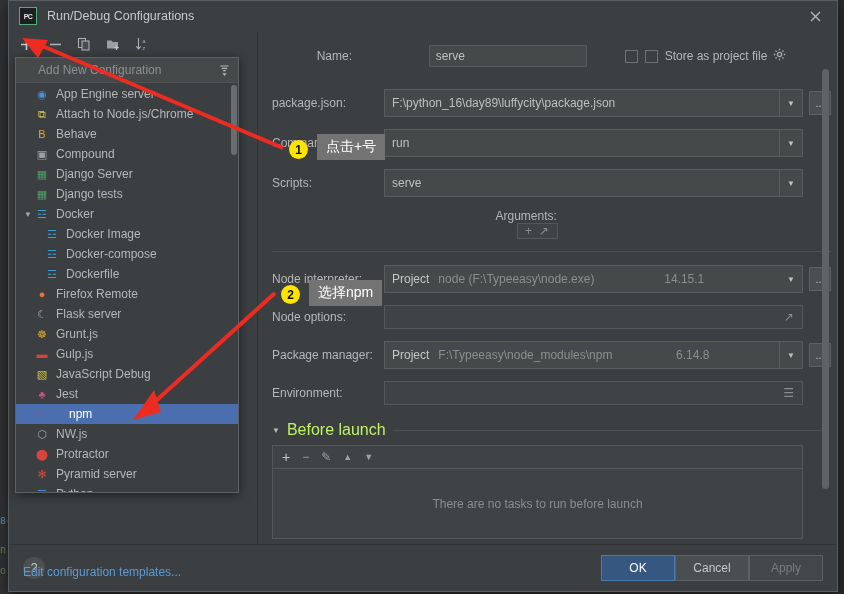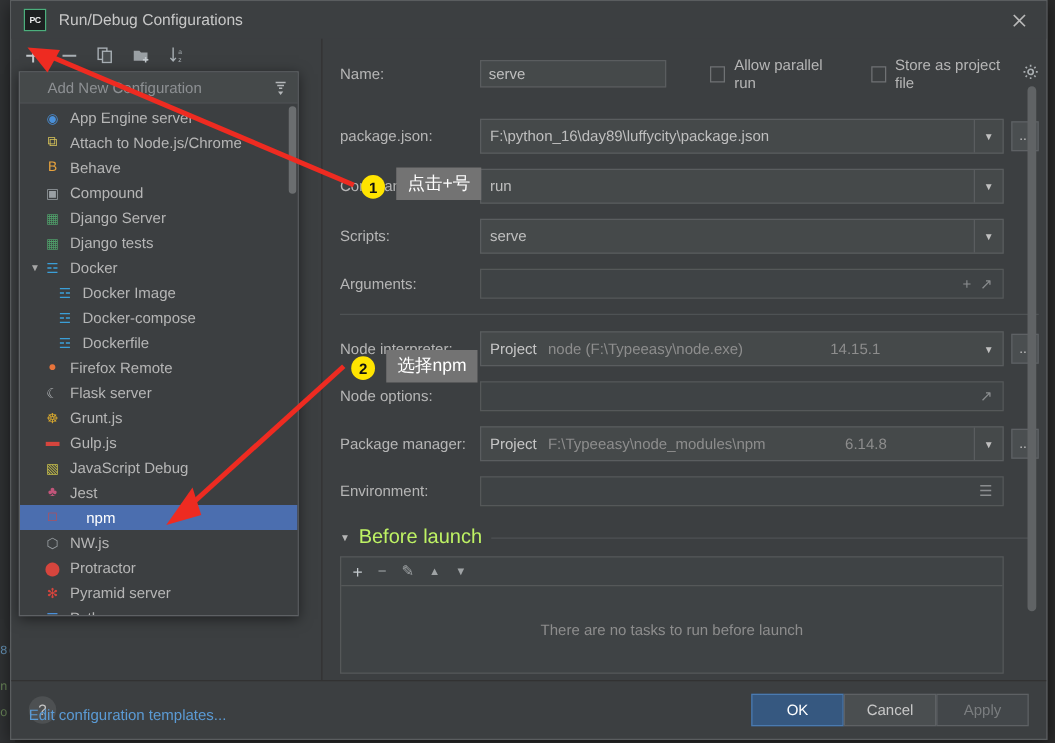--- a/index.html
+++ b/index.html
@@ -306,21 +306,20 @@
       </div>
     </div>
 
     <div id="right-col">
 
       <div class="form-row" style="margin-bottom:22px;justify-content:center;">
         <span class="f-label">Name:</span>
         <span class="txtbox" style="width:158px;">serve</span>
         <span style="width:38px;"></span>
         <span class="chk"></span>
-        <span class="chk-label">Allow parallel run</span>
         <span class="chk"></span>
         <span class="chk-label" style="margin-right:6px;">Store as project file</span>
         <span style="cursor:pointer;">
           <svg width="13" height="13" viewBox="0 0 13 13">
             <circle cx="6.5" cy="6.5" r="2.1" fill="none" stroke="#a9aeb1" stroke-width="1.3"></circle>
             <path d="M6.5 0.8 V2.3 M6.5 10.7 V12.2 M0.8 6.5 H2.3 M10.7 6.5 H12.2 M2.5 2.5 L3.6 3.6 M9.4 9.4 L10.5 10.5 M10.5 2.5 L9.4 3.6 M3.6 9.4 L2.5 10.5" stroke="#a9aeb1" stroke-width="1.3"></path>
           </svg>
         </span>
       </div>
 
@@ -342,21 +341,21 @@
       </div>
 
       <div class="form-row">
         <span class="f-label">Scripts:</span>
         <span class="combo" style="margin-right:28px;">
           <span class="val">serve</span>
           <span class="arrow">▼</span>
         </span>
       </div>
 
-      <div class="form-row" style="">
+      <div class="form-row" style="flex-direction:column;">
         <span class="f-label">Arguments:</span>
         <span class="plain-field" style="margin-right:28px;">
           <span class="val"></span>
           <span class="fld-icon">
             <span>+</span>
             <span>↗</span>
           </span>
         </span>
       </div>
 

